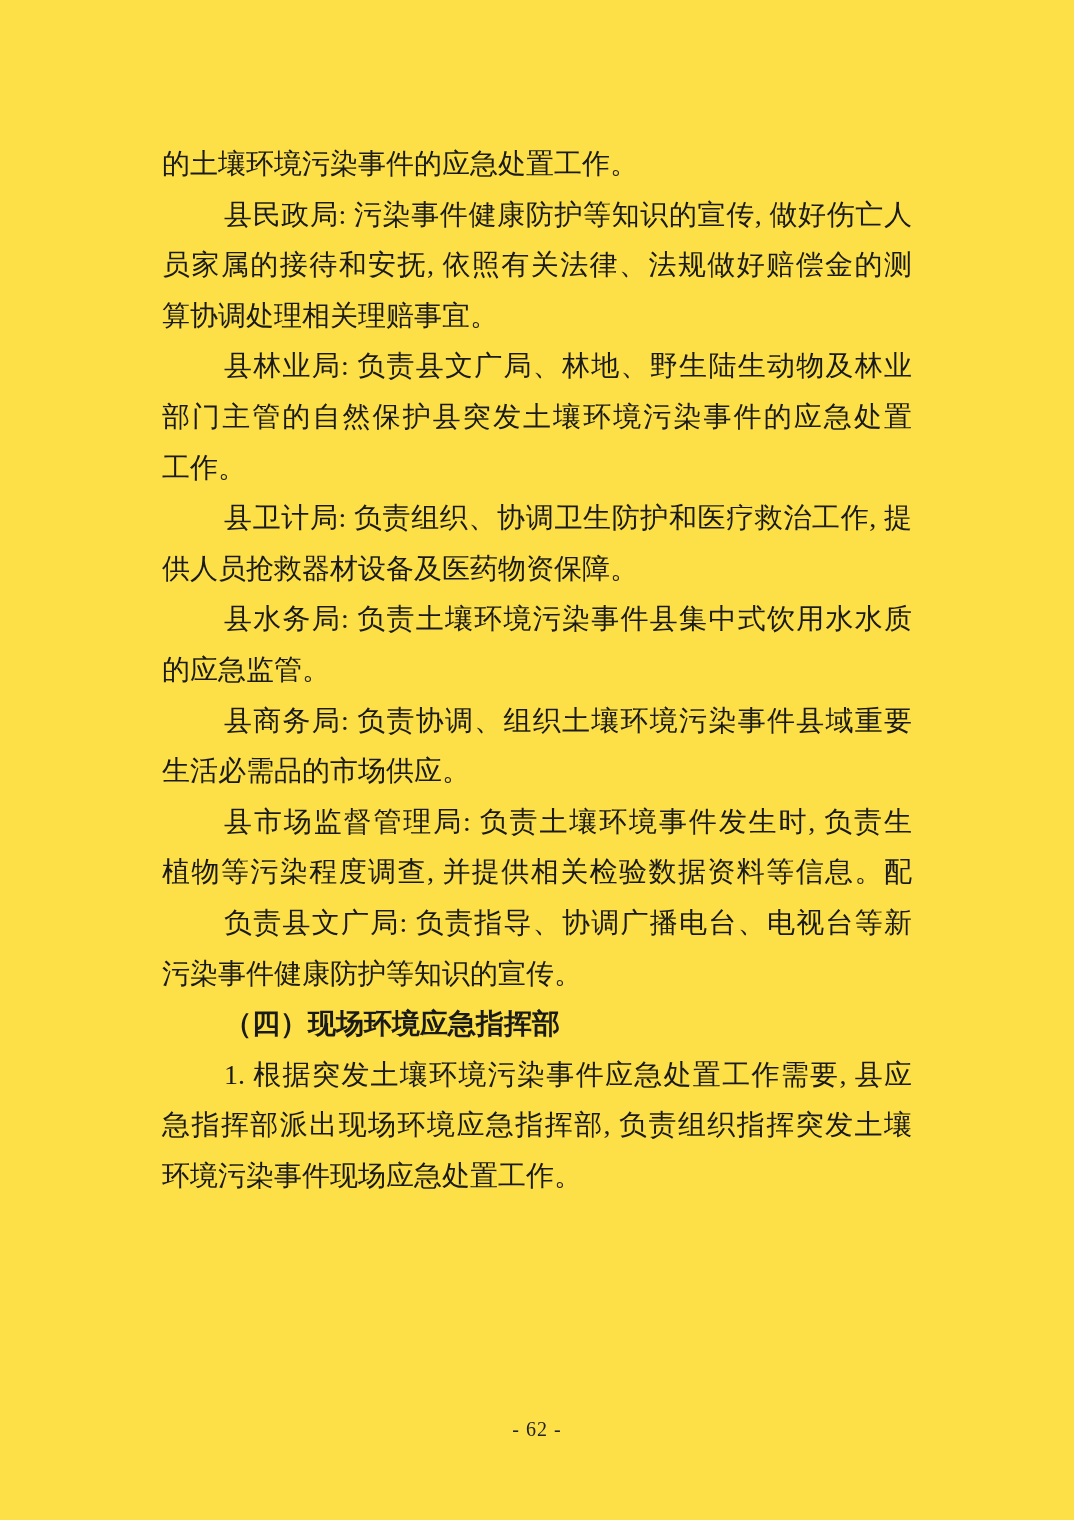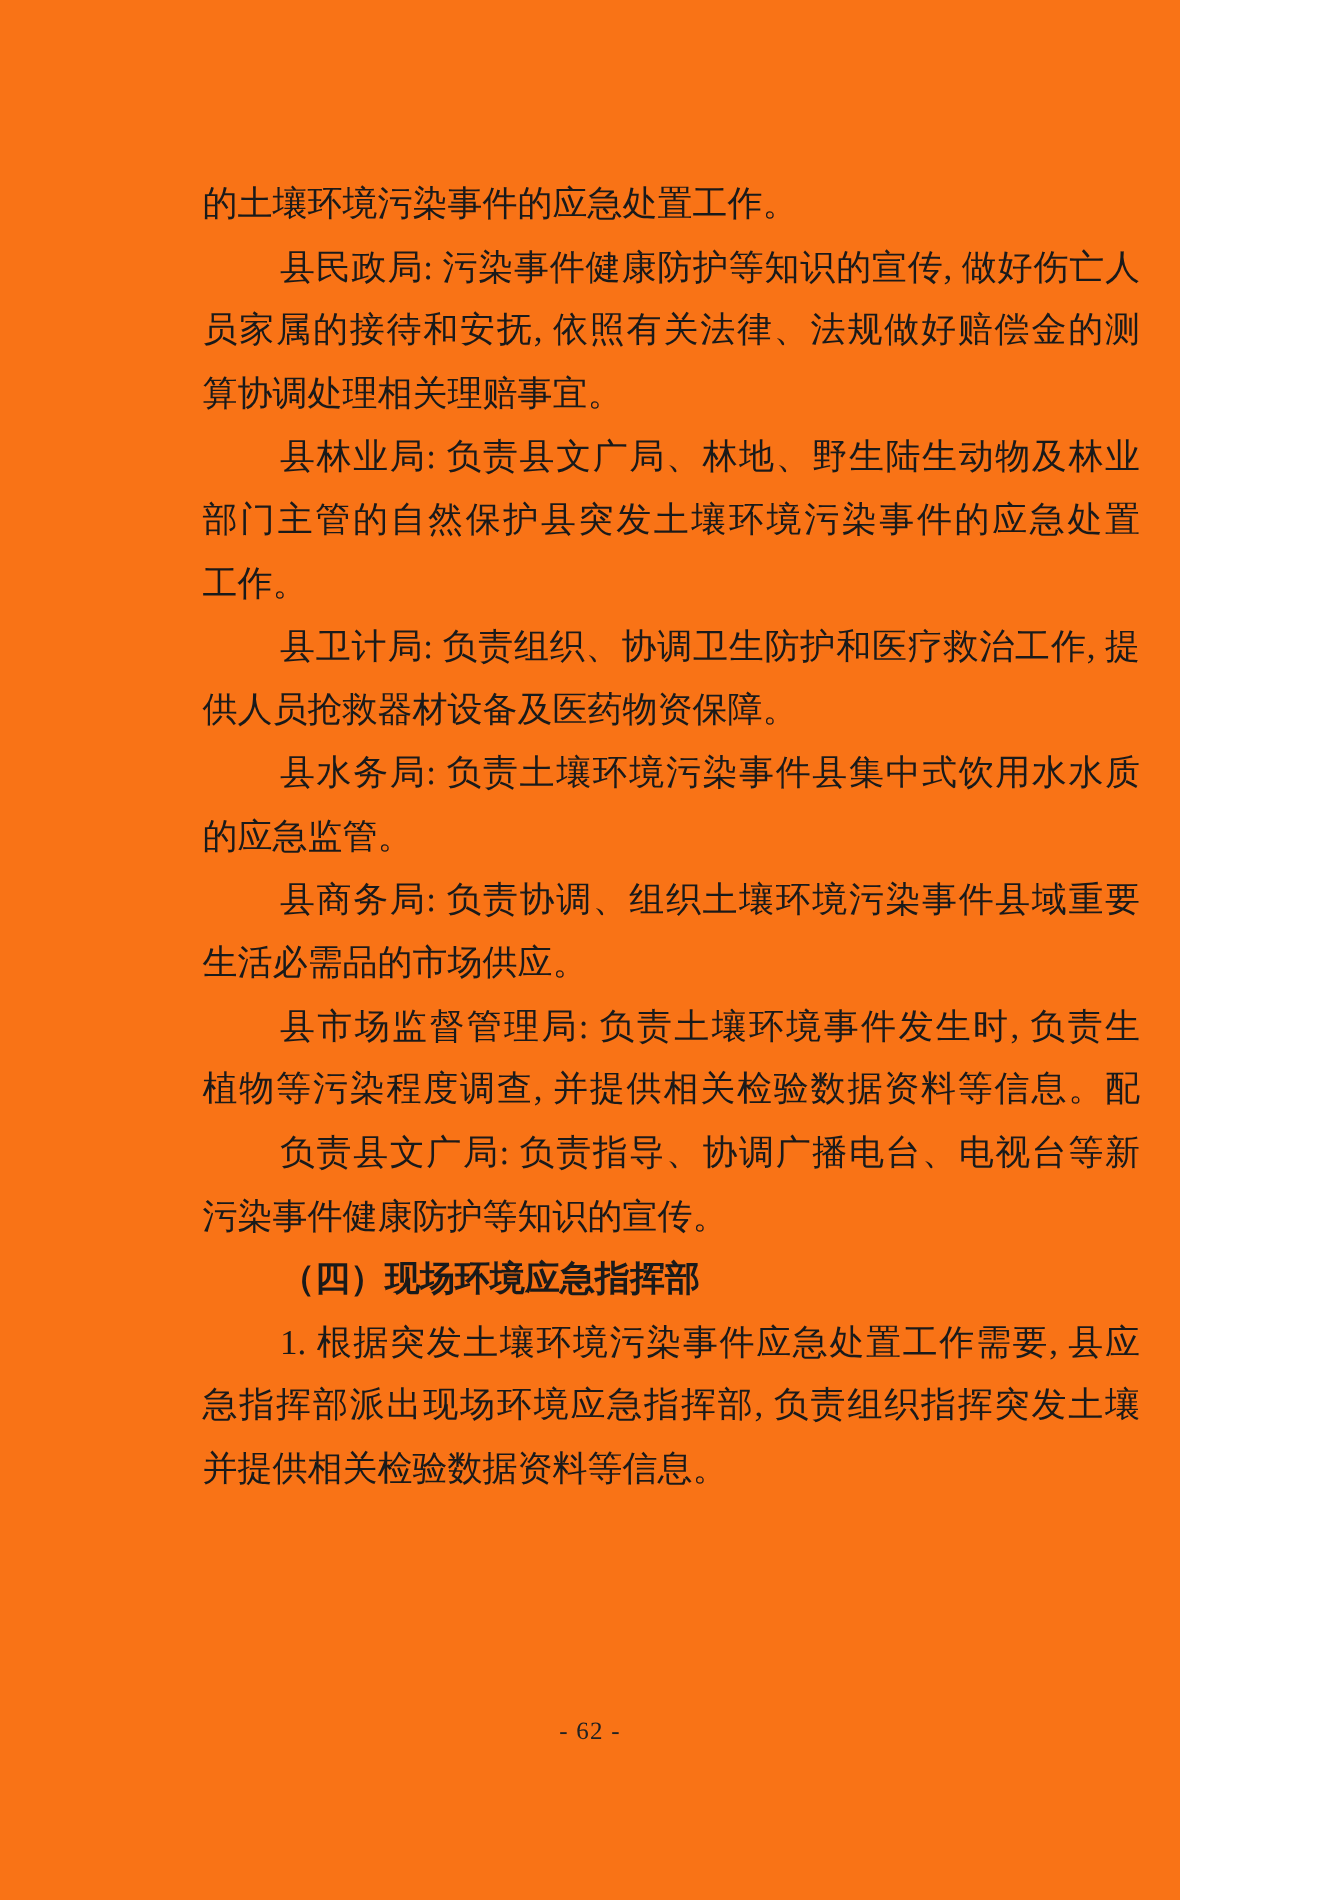--- a/index.html
+++ b/index.html
@@ -2,23 +2,23 @@
 <html><head>
 <meta charset="utf-8">
 <style>
   html, body {
     margin: 0;
     padding: 0;
     background: #ffffff;
   }
   .page {
     position: relative;
-    width: 944px;
+    width: 1074px;
     height: 1520px;
-    background: #f97316;
+    background: #fde047;
     overflow: hidden;
     font-family: "Liberation Serif", "DejaVu Serif", serif;
   }
   .text-block {
     position: absolute;
     left: 162px;
     top: 139px;
     width: 750px;
     font-size: 28px;
     line-height: 50.6px;
@@ -34,21 +34,21 @@
     text-align-last: justify;
   }
   .line.indent {
     padding-left: 62px;
   }
   .line.bold {
     font-weight: bold;
   }
   .page-number {
     position: absolute;
-    top: 1372px;
+    top: 1416px;
     left: 0;
     width: 100%;
     text-align: center;
     font-size: 20px;
     line-height: 26px;
     color: #222222;
     letter-spacing: 1px;
   }
 </style>
 </head>
@@ -69,16 +69,16 @@
       <div class="line">的应急监管。</div>
       <div class="line fill indent">县商务局: 负责协调、组织土壤环境污染事件县域重要</div>
       <div class="line">生活必需品的市场供应。</div>
       <div class="line fill indent">县市场监督管理局: 负责土壤环境事件发生时, 负责生</div>
       <div class="line fill">植物等污染程度调查, 并提供相关检验数据资料等信息。配</div>
       <div class="line fill indent">负责县文广局: 负责指导、协调广播电台、电视台等新</div>
       <div class="line">污染事件健康防护等知识的宣传。</div>
       <div class="line indent bold">（四）现场环境应急指挥部</div>
       <div class="line fill indent">1. 根据突发土壤环境污染事件应急处置工作需要, 县应</div>
       <div class="line fill">急指挥部派出现场环境应急指挥部, 负责组织指挥突发土壤</div>
-      <div class="line">并提供相关检验数据资料等信息。</div>
+      <div class="line">环境污染事件现场应急处置工作。</div>
     </div>
   <div class="page-number">- 62 -</div>
 </div>
 
 </body></html>

